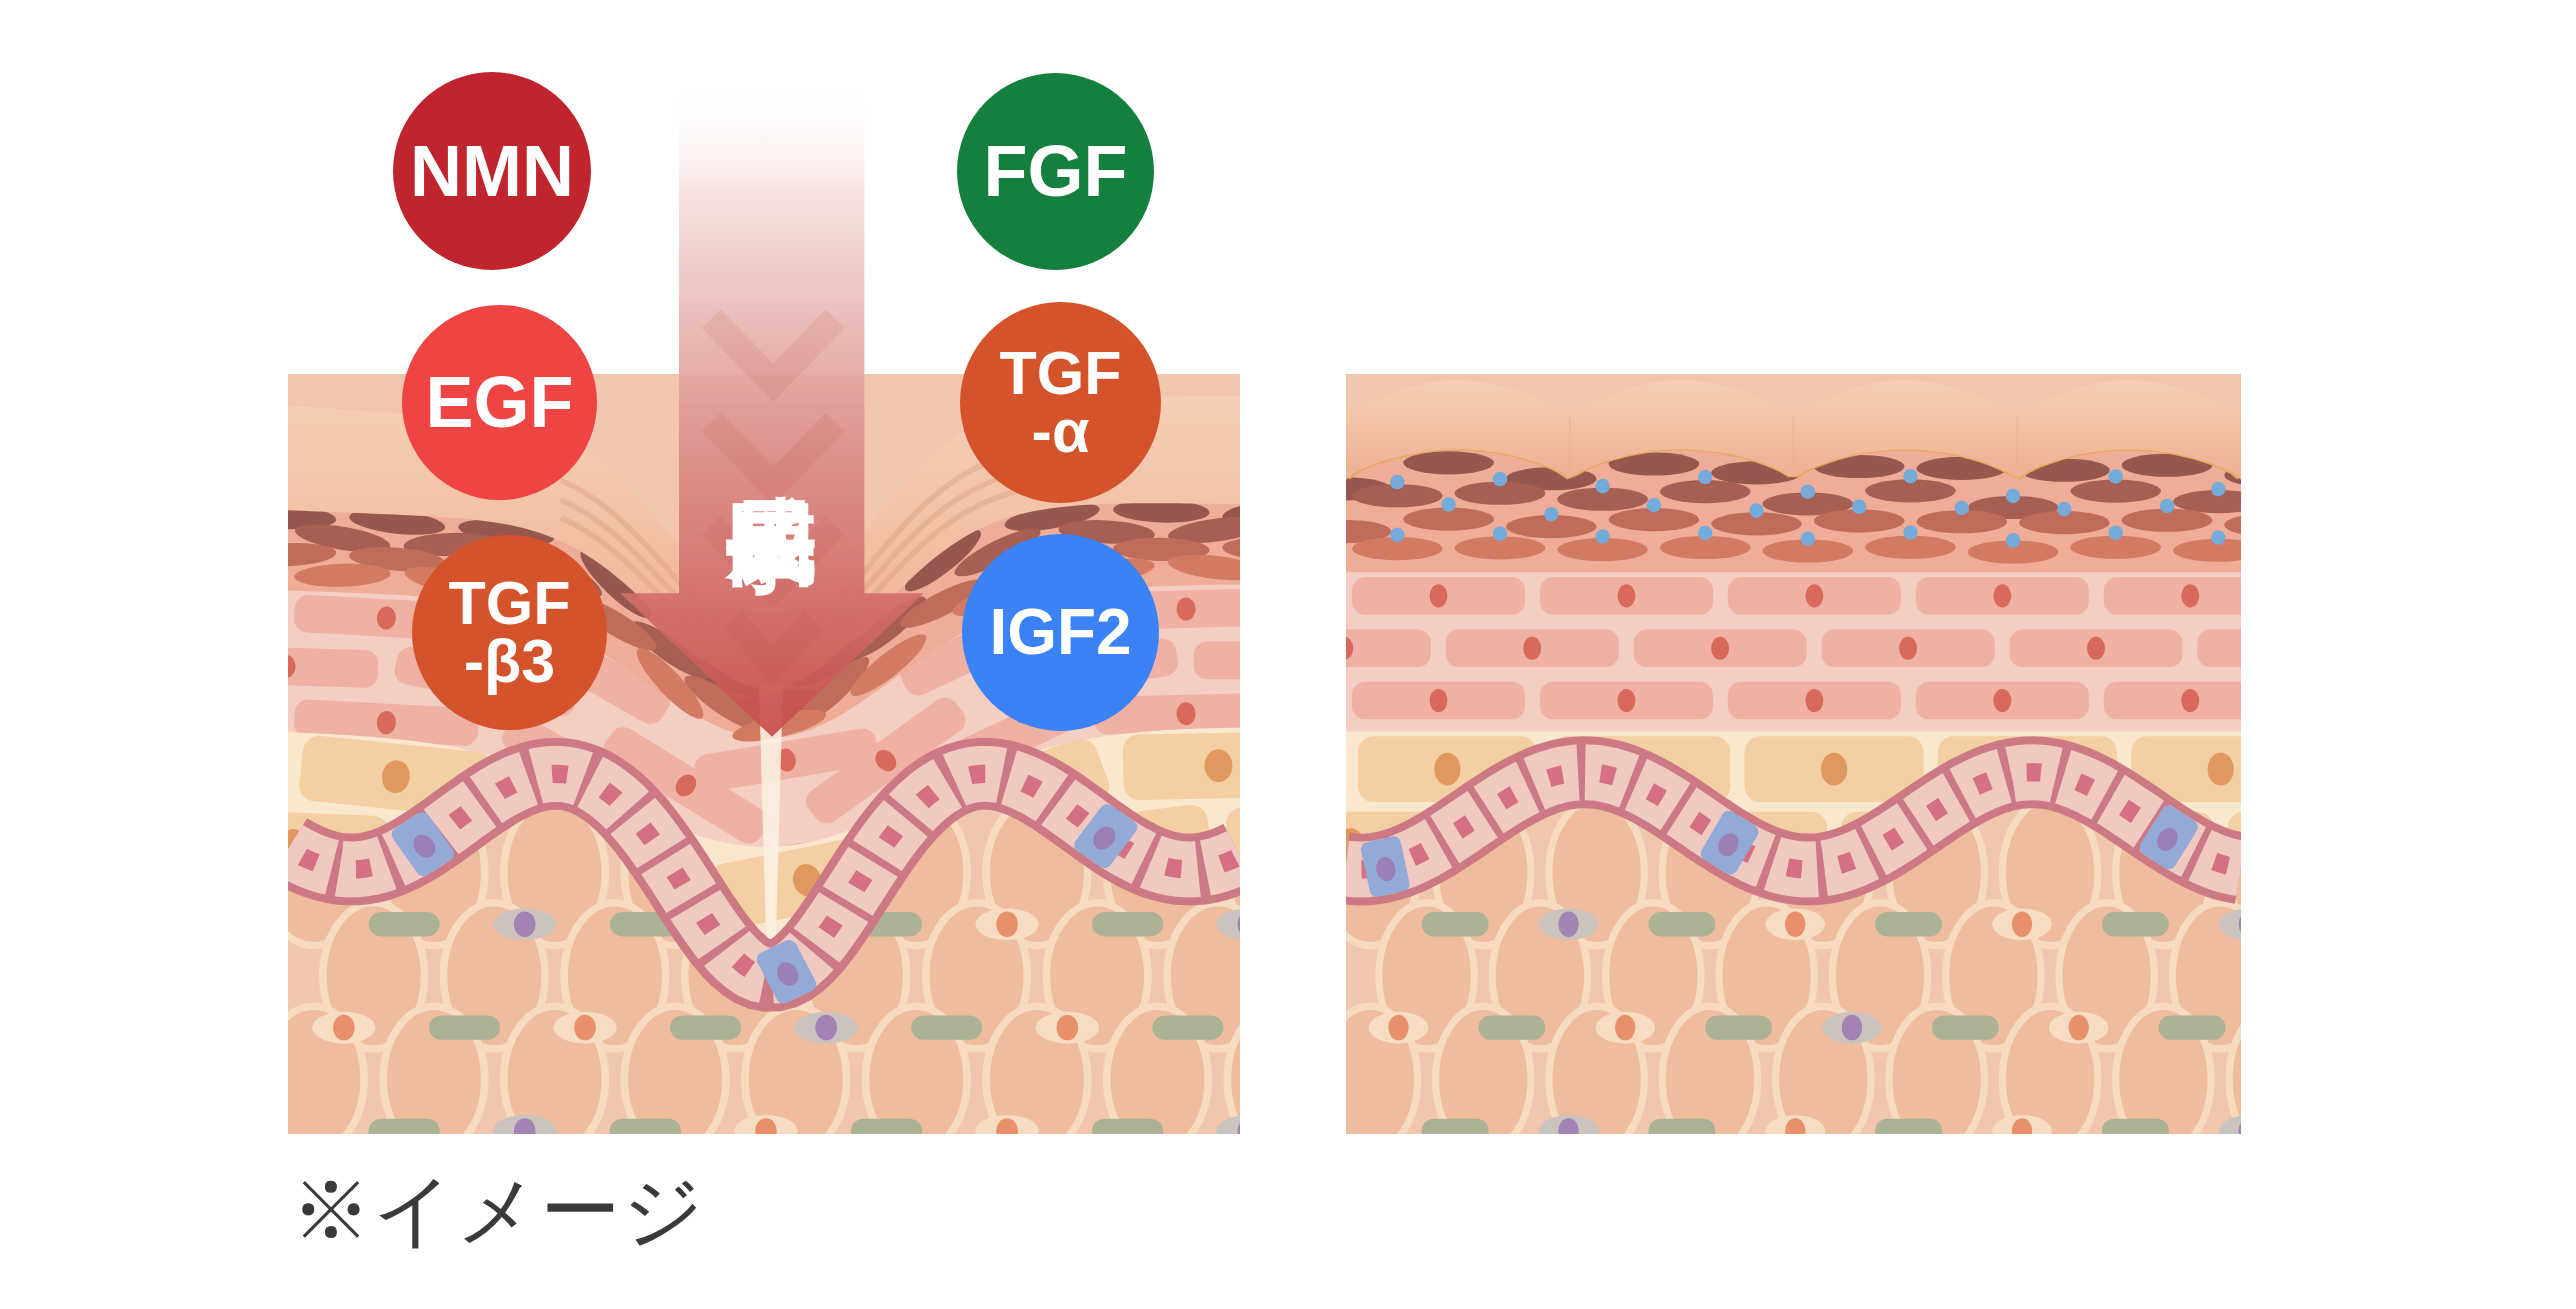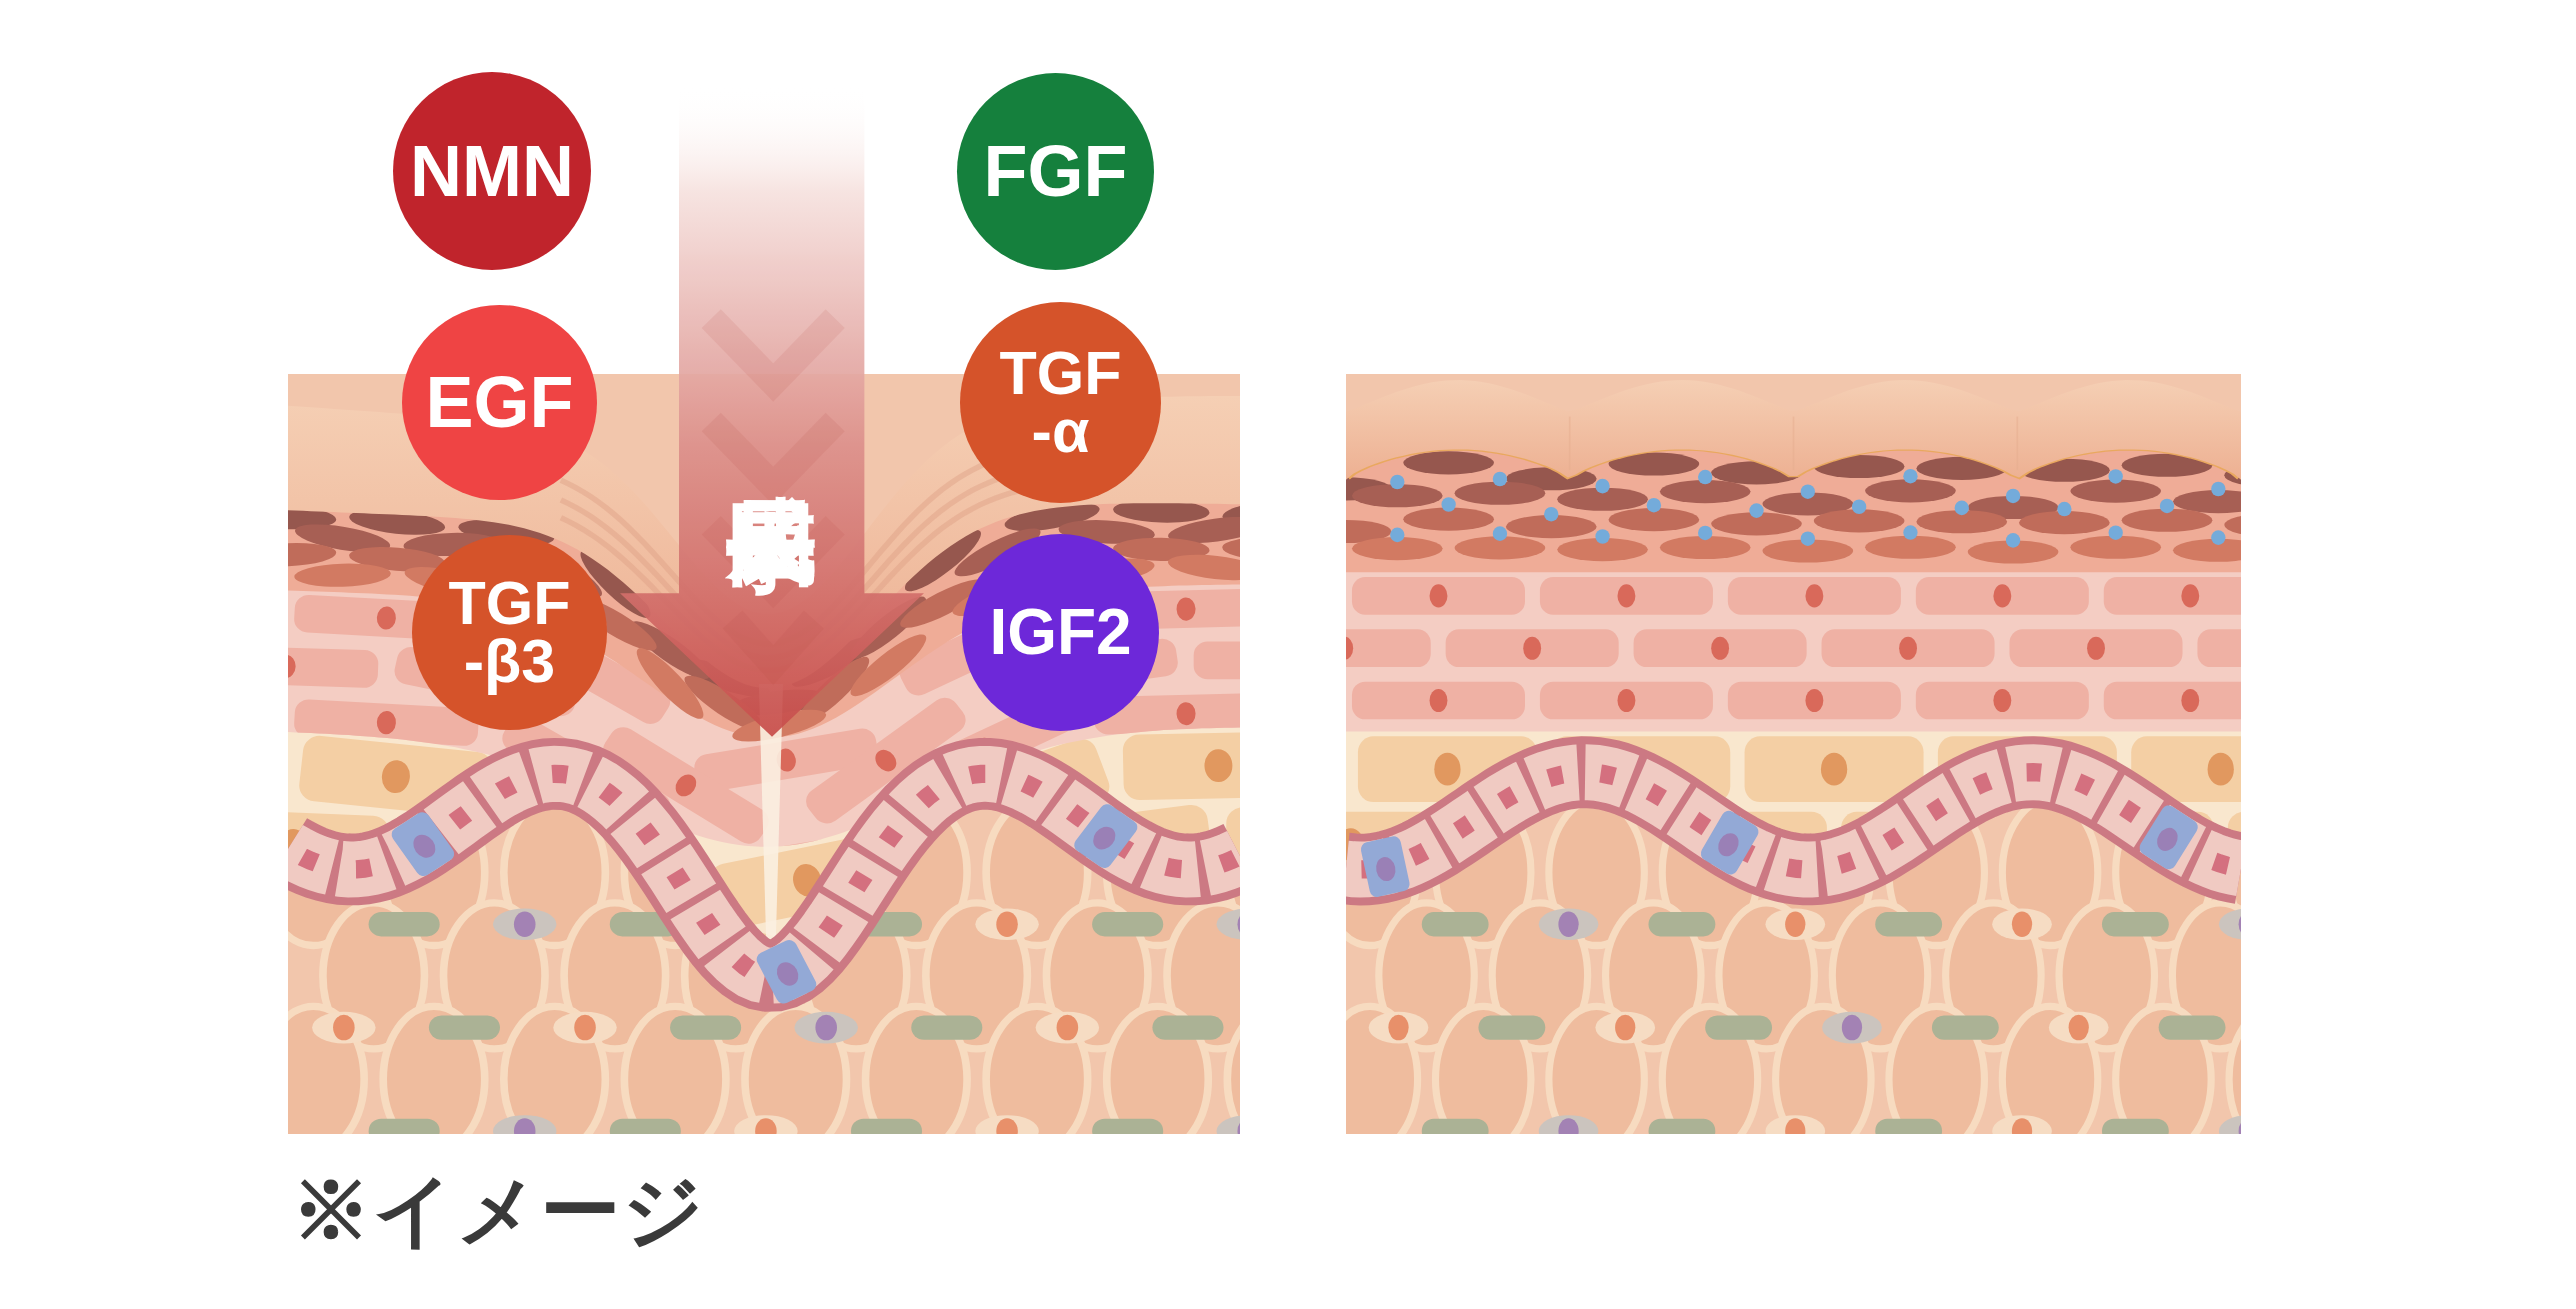--- a/index.html
+++ b/index.html
@@ -17,21 +17,20 @@
   .badge{
     position:absolute;border-radius:50%;
     display:flex;align-items:center;justify-content:center;
     color:#fff;font-weight:700;text-align:center;white-space:pre-line;
     line-height:0.95;font-family:"Liberation Sans",sans-serif;
   }
   .caption{
     position:absolute;left:291px;top:1158px;
     font-size:80px;color:#3A3A3A;letter-spacing:1.8px;
     font-family:"Liberation Sans",sans-serif;
-    font-weight:bold;
   }
 </style>
 </head>
 <body>
 
 <div class="canvas">
 
   <svg id="panel-left" class="panel" style="left:288px;top:374px;width:952px;height:760px" viewBox="0 0 1500 1250" preserveAspectRatio="none">
       <defs>
         <clipPath id="panel-left-clip">
@@ -549,17 +548,17 @@
 
   <div class="arrow-label">成長因子</div>
 
   <div class="badge" id="badge-nmn" style="left: 393px; top: 72px; width: 198px; height: 198px; font-size: 72px; background: rgb(192, 36, 44);">NMN</div>
   <div class="badge" id="badge-egf" style="left: 402px; top: 305px; width: 195px; height: 195px; font-size: 72px; background: #ef4444;">EGF</div>
   <div class="badge" id="badge-tgf-b3" style="left: 412px; top: 535px; width: 195px; height: 195px; font-size: 61px; background: rgb(213, 83, 42);">TGF
 -β3</div>
   <div class="badge" id="badge-fgf" style="left: 957px; top: 73px; width: 197px; height: 197px; font-size: 72px; background: #15803d;">FGF</div>
   <div class="badge" id="badge-tgf-a" style="left: 960px; top: 302px; width: 201px; height: 201px; font-size: 61px; background: rgb(213, 83, 42);">TGF
 -α</div>
-  <div class="badge" id="badge-igf2" style="left: 962px; top: 534px; width: 197px; height: 197px; font-size: 64px; background: #6d28d9;">IGF2</div>
+  <div class="badge" id="badge-igf2" style="left: 962px; top: 534px; width: 197px; height: 197px; font-size: 64px; background: #3b82f6;">IGF2</div>
 
   <div class="caption">※イメージ</div>
 </div>
 
 
 </body></html>

